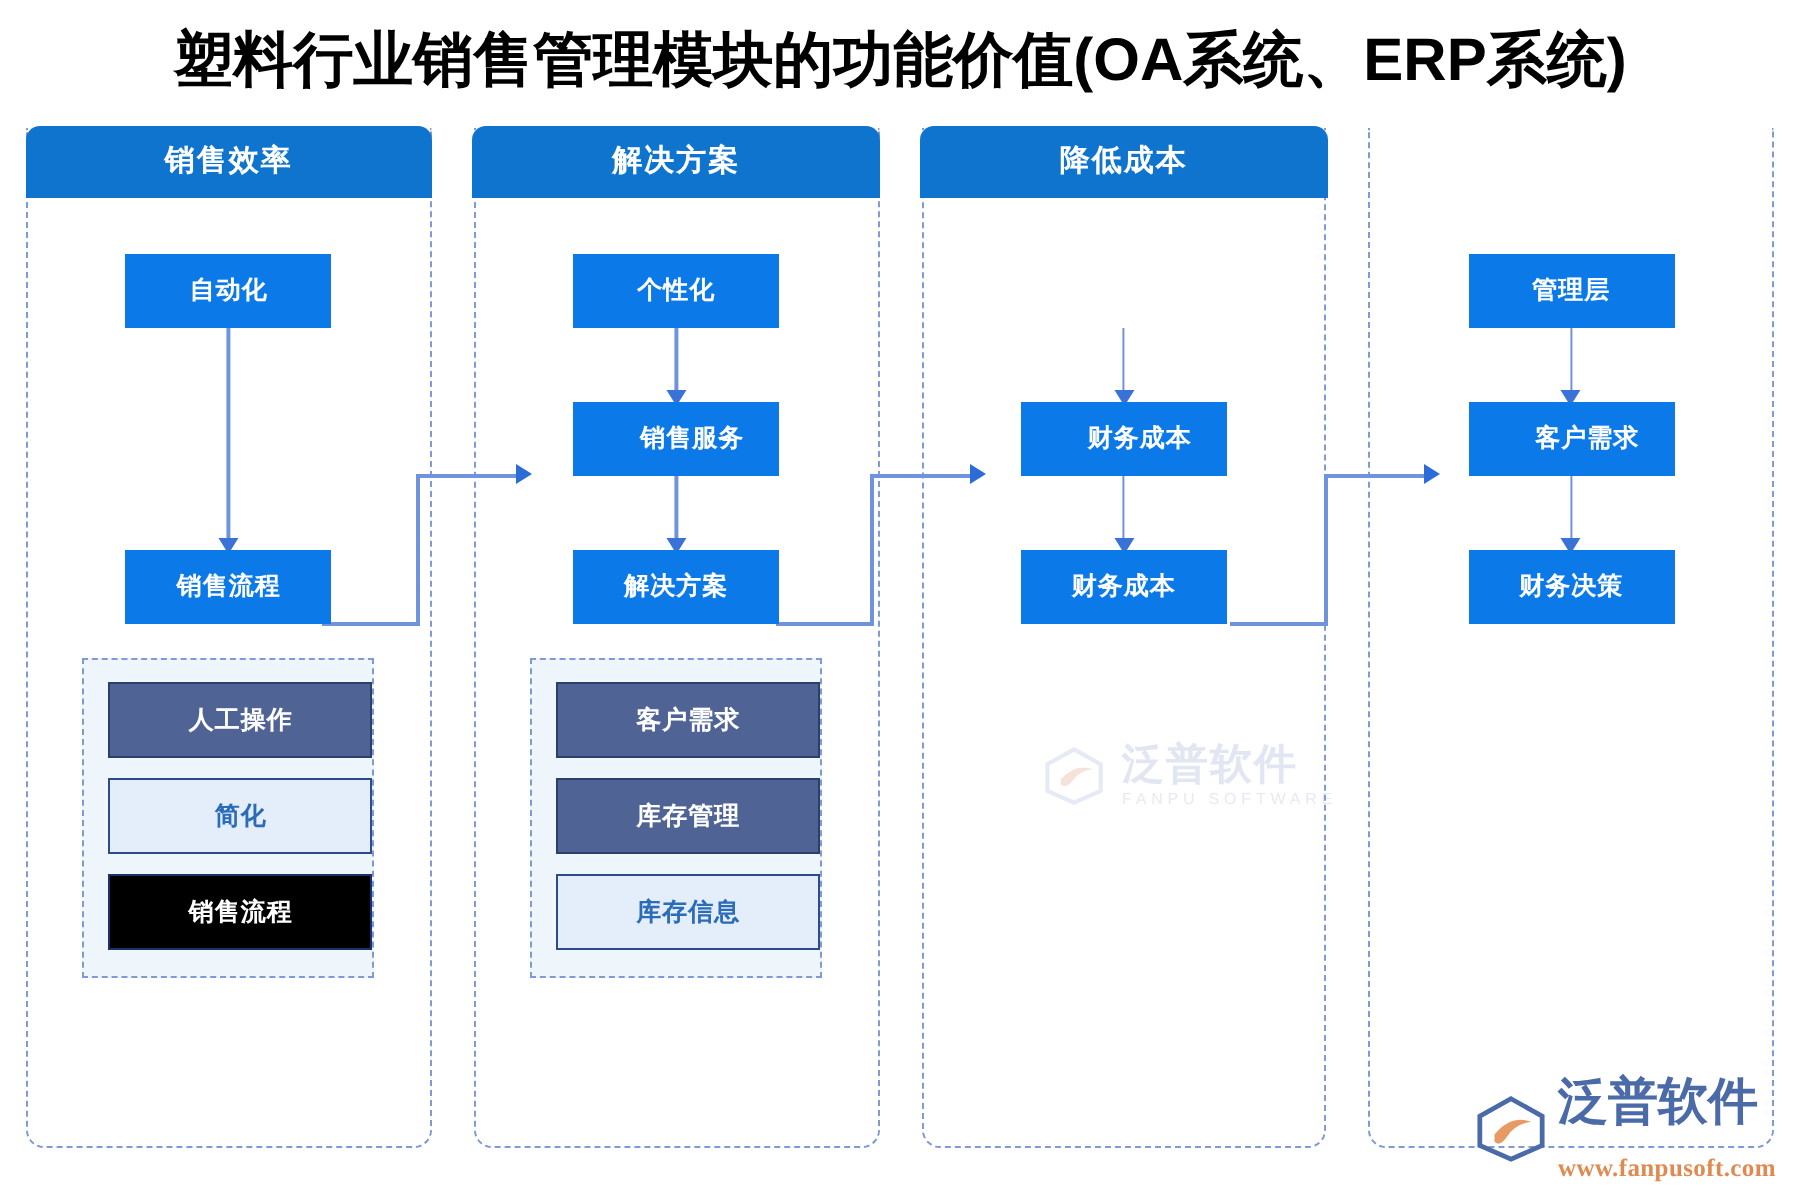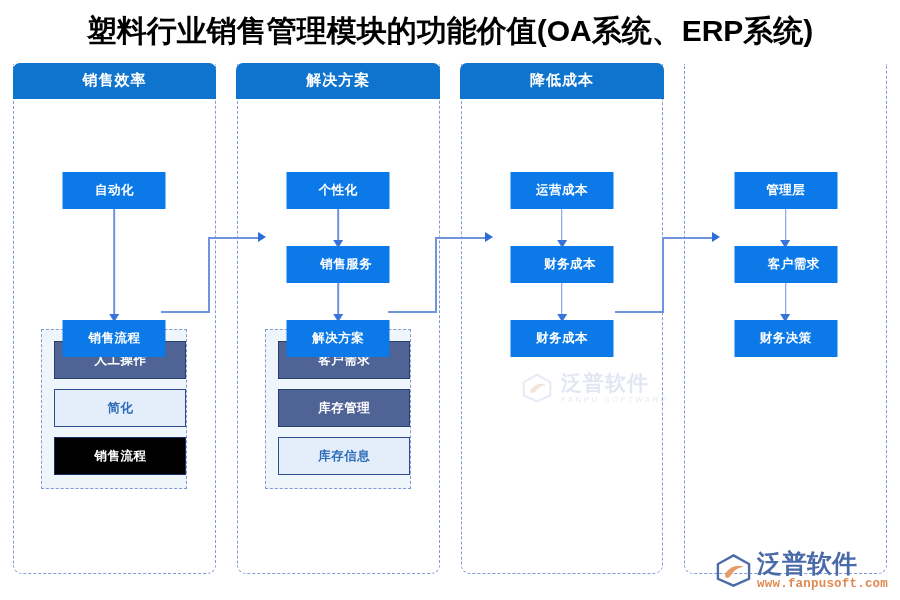--- a/index.html
+++ b/index.html
@@ -65,21 +65,20 @@
   .col-body {
     position: absolute;
     top: 36px; left: 0; right: 0; bottom: 0;
   }
 
   
   .flow {
     position: absolute;
     top: 0; left: 0; right: 0;
     height: 210px;
-    margin-top: 45px;
   }
 
   .node {
     position: absolute;
     left: 50%;
     transform: translateX(-50%);
     width: 103px;
     height: 37px;
     background: #0b7ae8;
     color: #ffffff;
@@ -211,26 +210,26 @@
   }
   .brand-mark { width: 37px; height: 33px; flex: 0 0 auto; }
   .brand-text { line-height: 1; }
   .brand-cn {
     font-size: 25px;
     font-weight: bold;
     color: #4a6aa8;
     letter-spacing: 0px;
   }
   .brand-url {
-    font-family: Liberation Mono, monospace;
+    font-family: Liberation Serif, serif;
     font-size: 12.5px;
     font-weight: bold;
     color: #e08a52;
     letter-spacing: 0.2px;
-    margin-top: 2px;
+    margin-top: 14px;
   }
 </style>
 </head>
 <body>
 
 <div class="page-title">塑料行业销售管理模块的功能价值(OA系统、ERP系统)</div>
 
 <div class="watermark">
   <svg class="wm-mark" viewBox="0 0 40 36">
     <path d="M20 2 L36 11 L36 27 L20 34 L4 27 L4 11 Z" fill="none" stroke="#c3cee5" stroke-width="2.5"></path>
@@ -275,21 +274,20 @@
         <div class="chip slate">库存管理</div>
         <div class="chip light">库存信息</div>
       </div>
     </div>
   </div>
 
   <div class="column">
     <div class="col-header">降低成本</div>
     <div class="col-body">
       <div class="flow">
-        <div class="node n0">运营成本</div>
         <div class="v-arrow a0"></div>
         <div class="node n1">财务成本</div>
         <div class="v-arrow a1"></div>
         <div class="node n2">财务成本</div>
       </div>
     </div>
   </div>
 
   <div class="column">
     <div class="col-body">

